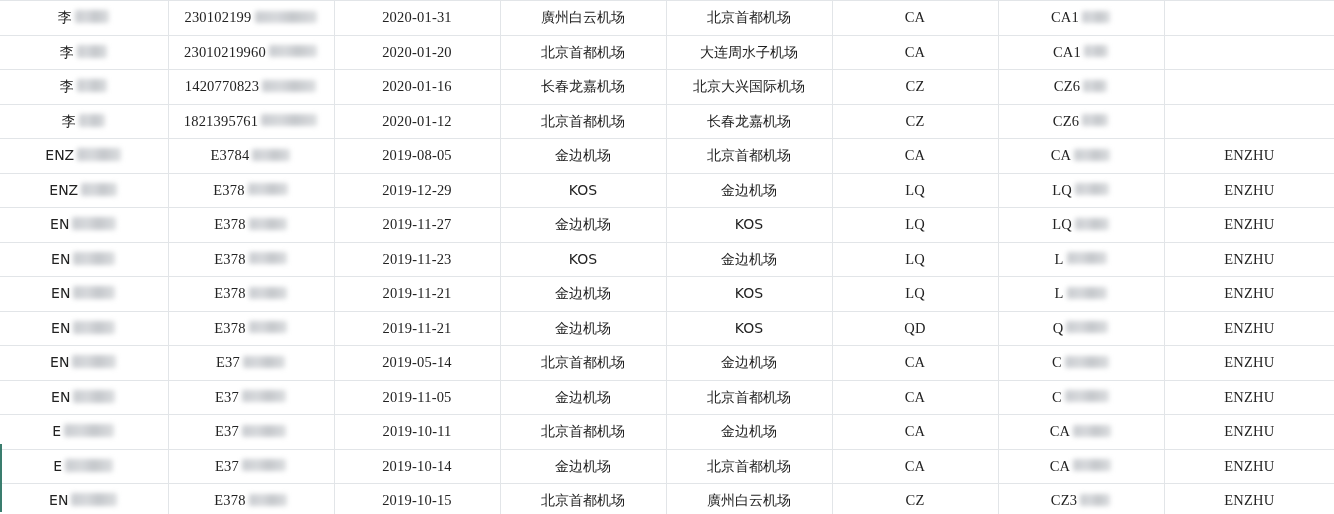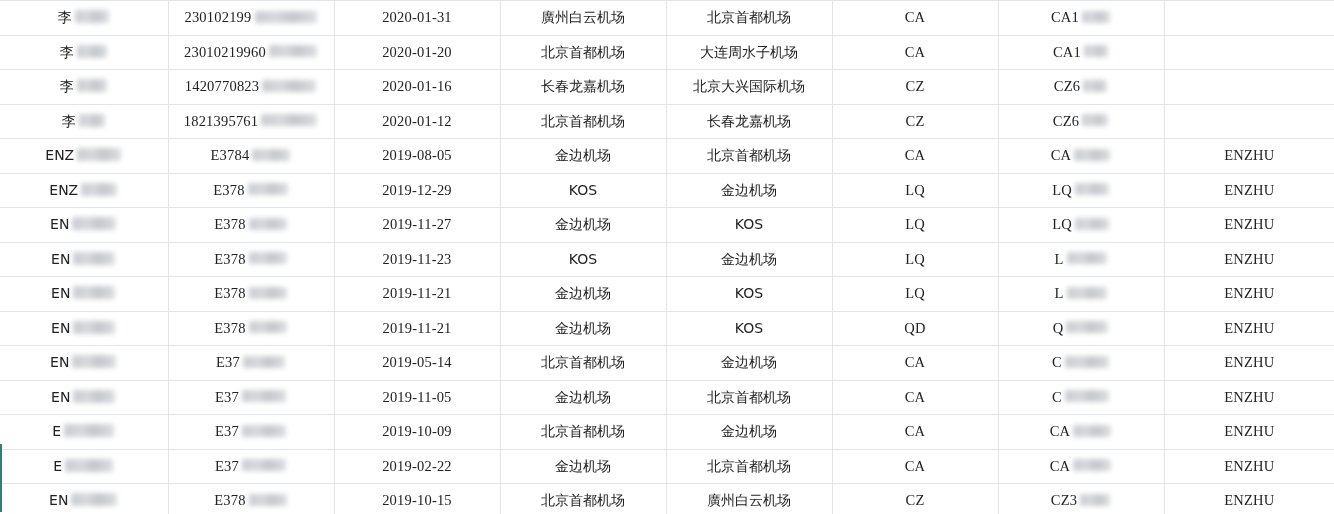--- a/index.html
+++ b/index.html
@@ -409,21 +409,21 @@
               <span class="txt cn">E</span>
               <span class="red h13" style="width:50px"></span>
             </div>
           </td>
           <td>
             <div class="cellflex">
               <span class="txt mono">E37</span>
               <span class="red h12" style="width:44px"></span>
             </div>
           </td>
-          <td><span class="txt mono">2019-10-09</span></td>
+          <td><span class="txt mono">2019-10-11</span></td>
           <td><span class="txt cn">北京首都机场</span></td>
           <td><span class="txt cn">金边机场</span></td>
           <td><span class="txt mono">CA</span></td>
           <td>
             <div class="cellflex">
               <span class="txt mono">CA</span>
               <span class="red h12" style="width:38px"></span>
             </div>
           </td>
           <td><span class="txt mono">ENZHU</span></td>
@@ -434,21 +434,21 @@
               <span class="txt cn">E</span>
               <span class="red h13" style="width:48px"></span>
             </div>
           </td>
           <td>
             <div class="cellflex">
               <span class="txt mono">E37</span>
               <span class="red h12" style="width:44px"></span>
             </div>
           </td>
-          <td><span class="txt mono">2019-02-22</span></td>
+          <td><span class="txt mono">2019-10-14</span></td>
           <td><span class="txt cn">金边机场</span></td>
           <td><span class="txt cn">北京首都机场</span></td>
           <td><span class="txt mono">CA</span></td>
           <td>
             <div class="cellflex">
               <span class="txt mono">CA</span>
               <span class="red h12" style="width:38px"></span>
             </div>
           </td>
           <td><span class="txt mono">ENZHU</span></td>

